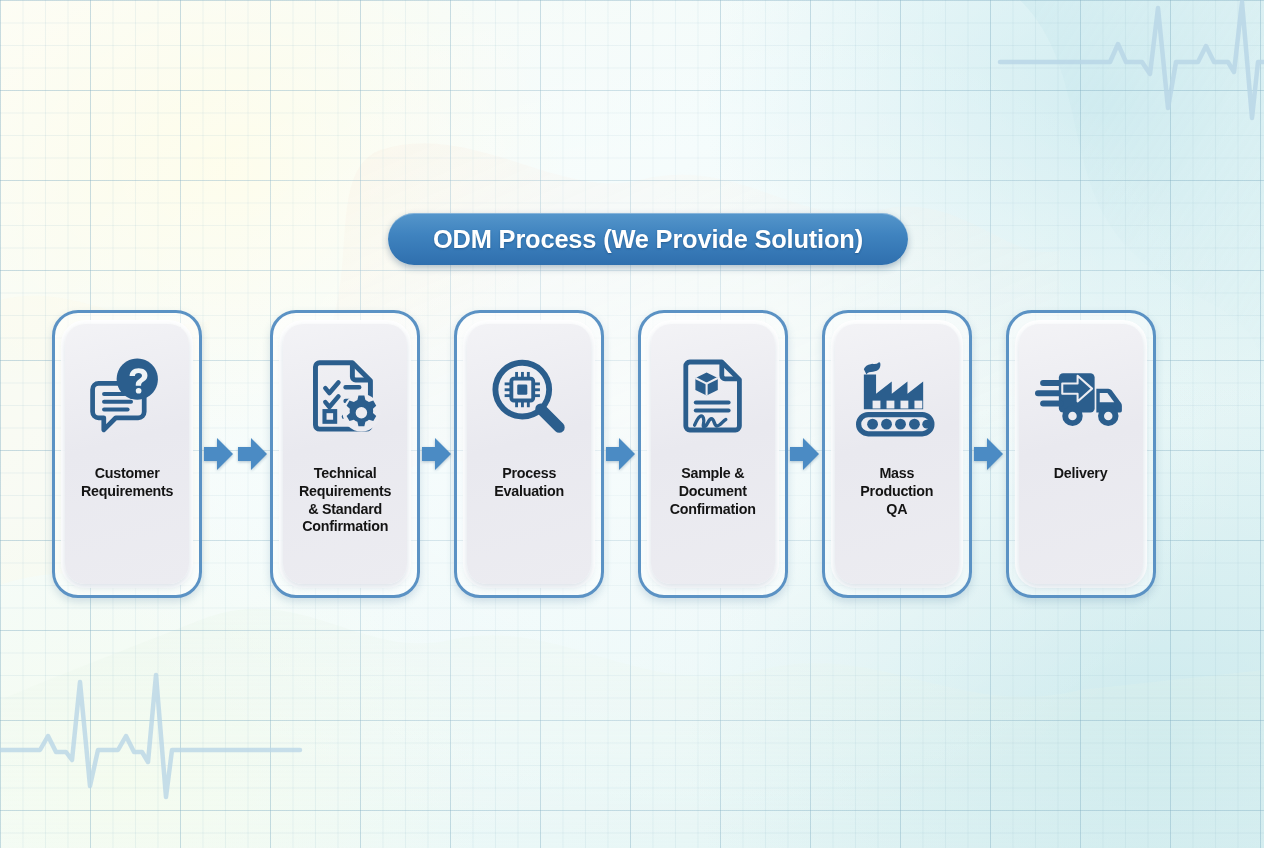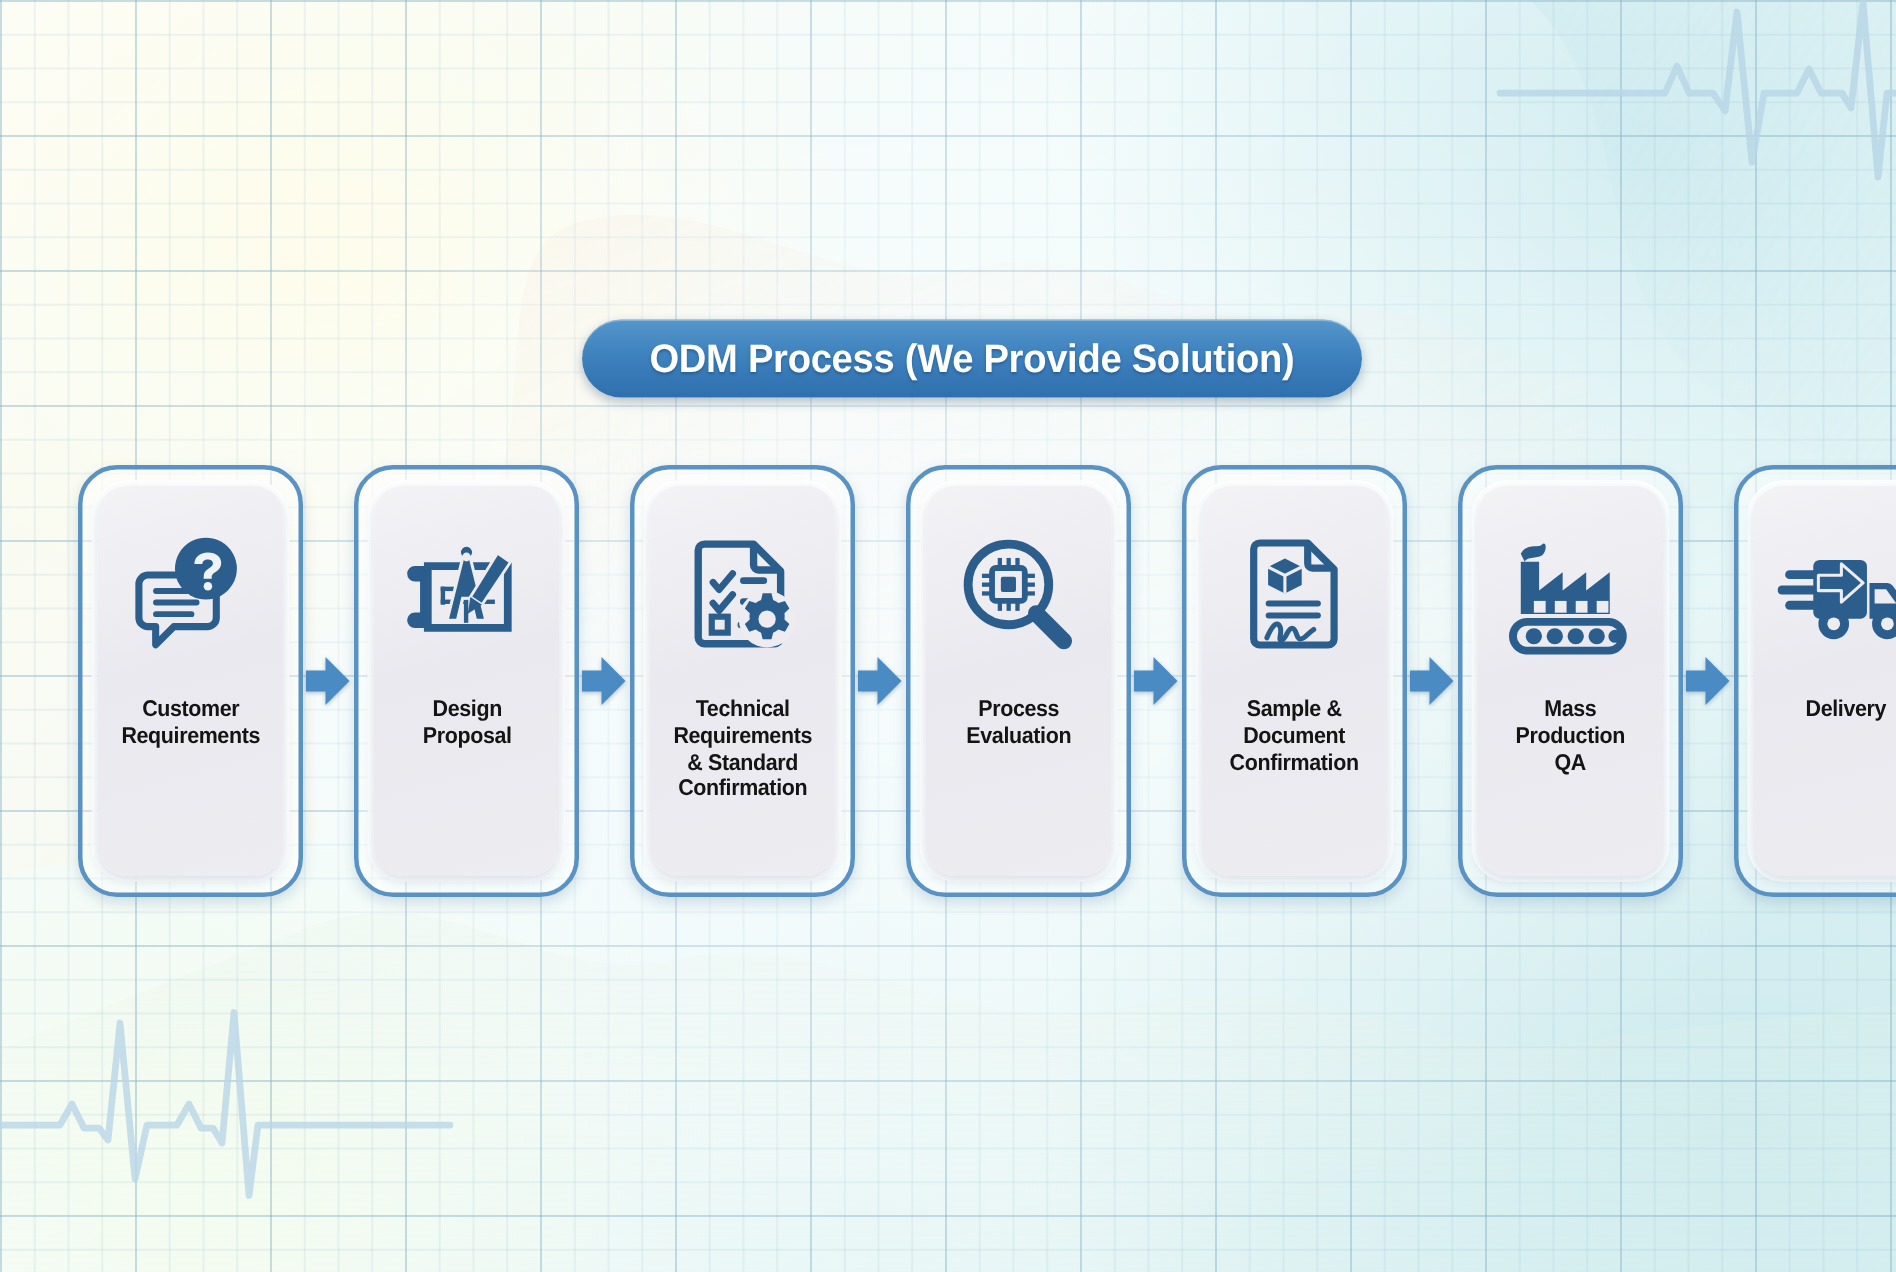--- a/index.html
+++ b/index.html
@@ -177,43 +177,20 @@
 Requirements</div>
     </div>
   </div>
 
   <div class="arrow">
     <svg width="30" height="34" viewBox="0 0 30 34">
       <path d="M0,10 h13 v-9 l16,16 l-16,16 v-9 h-13 Z" fill="#4b8bc4"></path>
     </svg>
   </div>
 
-  <div class="step">
-    <div class="step-inner">
-      <div class="icon-box">
-        <svg width="86" height="86" viewBox="0 0 100 100">
-          <g fill="#2b5e8d">
-            <path d="M10,26 h10 v48 h-10 a6,6 0 0 1 0,-12 h4 v-24 h-4 a6,6 0 0 1 0,-12 Z"></path>
-            <path d="M20,26 h62 v48 h-62 Z" fill="none" stroke="#2b5e8d" stroke-width="6"></path>
-            <rect x="30" y="42" width="40" height="3.4"></rect>
-            <rect x="30" y="52" width="18" height="3.4"></rect>
-            <rect x="58" y="52" width="14" height="3.4"></rect>
-            <rect x="48" y="52" width="3.4" height="18"></rect>
-            <rect x="30" y="42" width="3.4" height="14"></rect>
-            <path d="M47,20 a5.5,5.5 0 1 1 6,0 l12,48 h-8 l-4,-17 h-6 l-4,17 h-8 Z" fill="#2b5e8d" stroke="#ececf1" stroke-width="2.4"></path>
-            <circle cx="50" cy="19" r="3.4" fill="#ececf1"></circle>
-            <path d="M74,16 l10,7 l-22,33 l-9,-6 Z" fill="#2b5e8d" stroke="#ececf1" stroke-width="2.2"></path>
-            <path d="M53,50 l9,6 l-11,7 Z" fill="#2b5e8d"></path>
-          </g>
-        </svg>
-      </div>
-      <div class="step-label">Design
-Proposal</div>
-    </div>
-  </div>
 
   <div class="arrow">
     <svg width="30" height="34" viewBox="0 0 30 34">
       <path d="M0,10 h13 v-9 l16,16 l-16,16 v-9 h-13 Z" fill="#4b8bc4"></path>
     </svg>
   </div>
 
   <div class="step">
     <div class="step-inner">
       <div class="icon-box">

